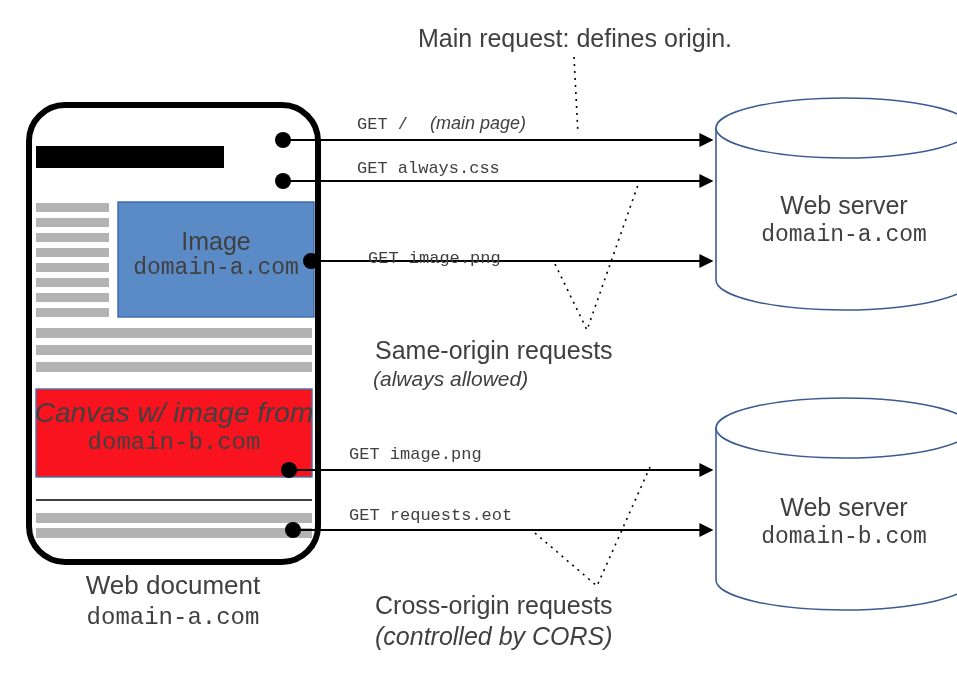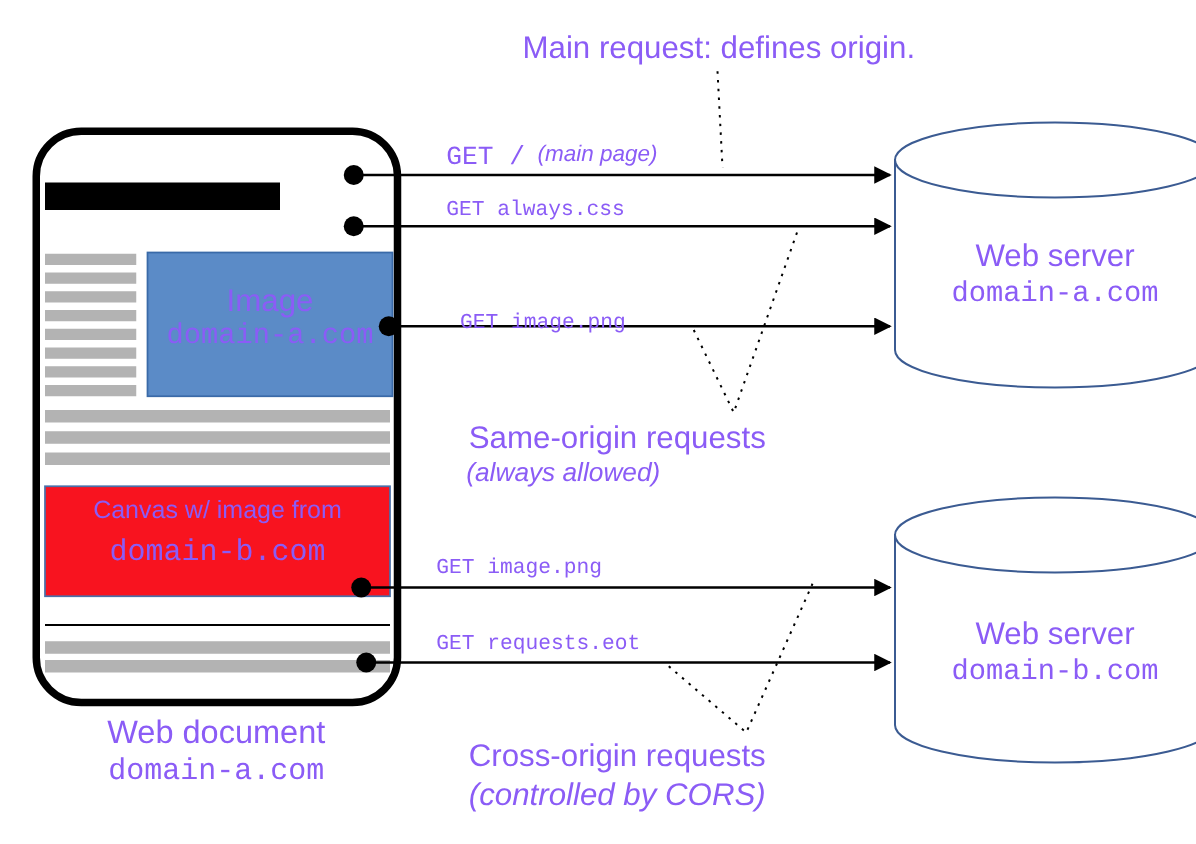--- a/index.html
+++ b/index.html
@@ -20,21 +20,21 @@
   .svg-layer {
     position: absolute;
     left: 0;
     top: 0;
     width: 957px;
     height: 675px;
   }
   .txt {
     position: absolute;
     white-space: pre;
-    color: #8b5cf6;
+    color: #404040;
     line-height: 1.05;
   }
   .sans { font-family: "Liberation Sans", sans-serif; }
   .mono { font-family: "Liberation Mono", monospace; }
   .ital { font-style: italic; }
   .ctr { text-align: center; }
 </style>
 </head>
 <body>
 
@@ -109,33 +109,33 @@
     <g stroke="#000000" stroke-width="1.6" fill="none" stroke-dasharray="2 5">
       <path d="M 574 57 L 578 134"></path>
       <path d="M 555 264 L 587 330 L 639 182"></path>
       <path d="M 535 533 L 597 586 L 650 467"></path>
     </g>
   </svg>
 
   <div class="txt sans ctr" style="left:118px; top:228px; width:196px; font-size:25px;">Image</div>
   <div class="txt mono ctr" style="left:114px; top:256px; width:204px; font-size:23px;">domain-a.com</div>
 
-  <div class="txt sans ctr" style="left:32px; top:398px; width:284px; font-size:20px;">Canvas w/ image from</div>
+  <div class="txt sans ctr" style="left:32px; top:398px; width:284px; font-size:28px;font-style:italic;">Canvas w/ image from</div>
   <div class="txt mono ctr" style="left:32px; top:430px; width:284px; font-size:24px;">domain-b.com</div>
 
   <div class="txt sans ctr" style="left:23px; top:572px; width:300px; font-size:26px;">Web document</div>
   <div class="txt mono ctr" style="left:23px; top:605px; width:300px; font-size:24px;">domain-a.com</div>
 
   <div class="txt sans ctr" style="left:716px; top:192px; width:256px; font-size:25px;">Web server</div>
   <div class="txt mono ctr" style="left:712px; top:223px; width:264px; font-size:23px;">domain-a.com</div>
 
   <div class="txt sans ctr" style="left:716px; top:494px; width:256px; font-size:25px;">Web server</div>
   <div class="txt mono ctr" style="left:712px; top:525px; width:264px; font-size:23px;">domain-b.com</div>
 
-  <div class="txt mono" style="left:357px; top:116px; font-size:21px;">GET /</div>
+  <div class="txt mono" style="left:357px; top:116px; font-size:17px;">GET /</div>
   <div class="txt sans ital" style="left:430px; top:114px; font-size:18px;">(main page)</div>
 
   <div class="txt mono" style="left:357px; top:160px; font-size:17px;">GET always.css</div>
 
   <div class="txt mono" style="left:368px; top:250px; font-size:17px;">GET image.png</div>
 
   <div class="txt mono" style="left:349px; top:446px; font-size:17px;">GET image.png</div>
 
   <div class="txt mono" style="left:349px; top:507px; font-size:17px;">GET requests.eot</div>
 

